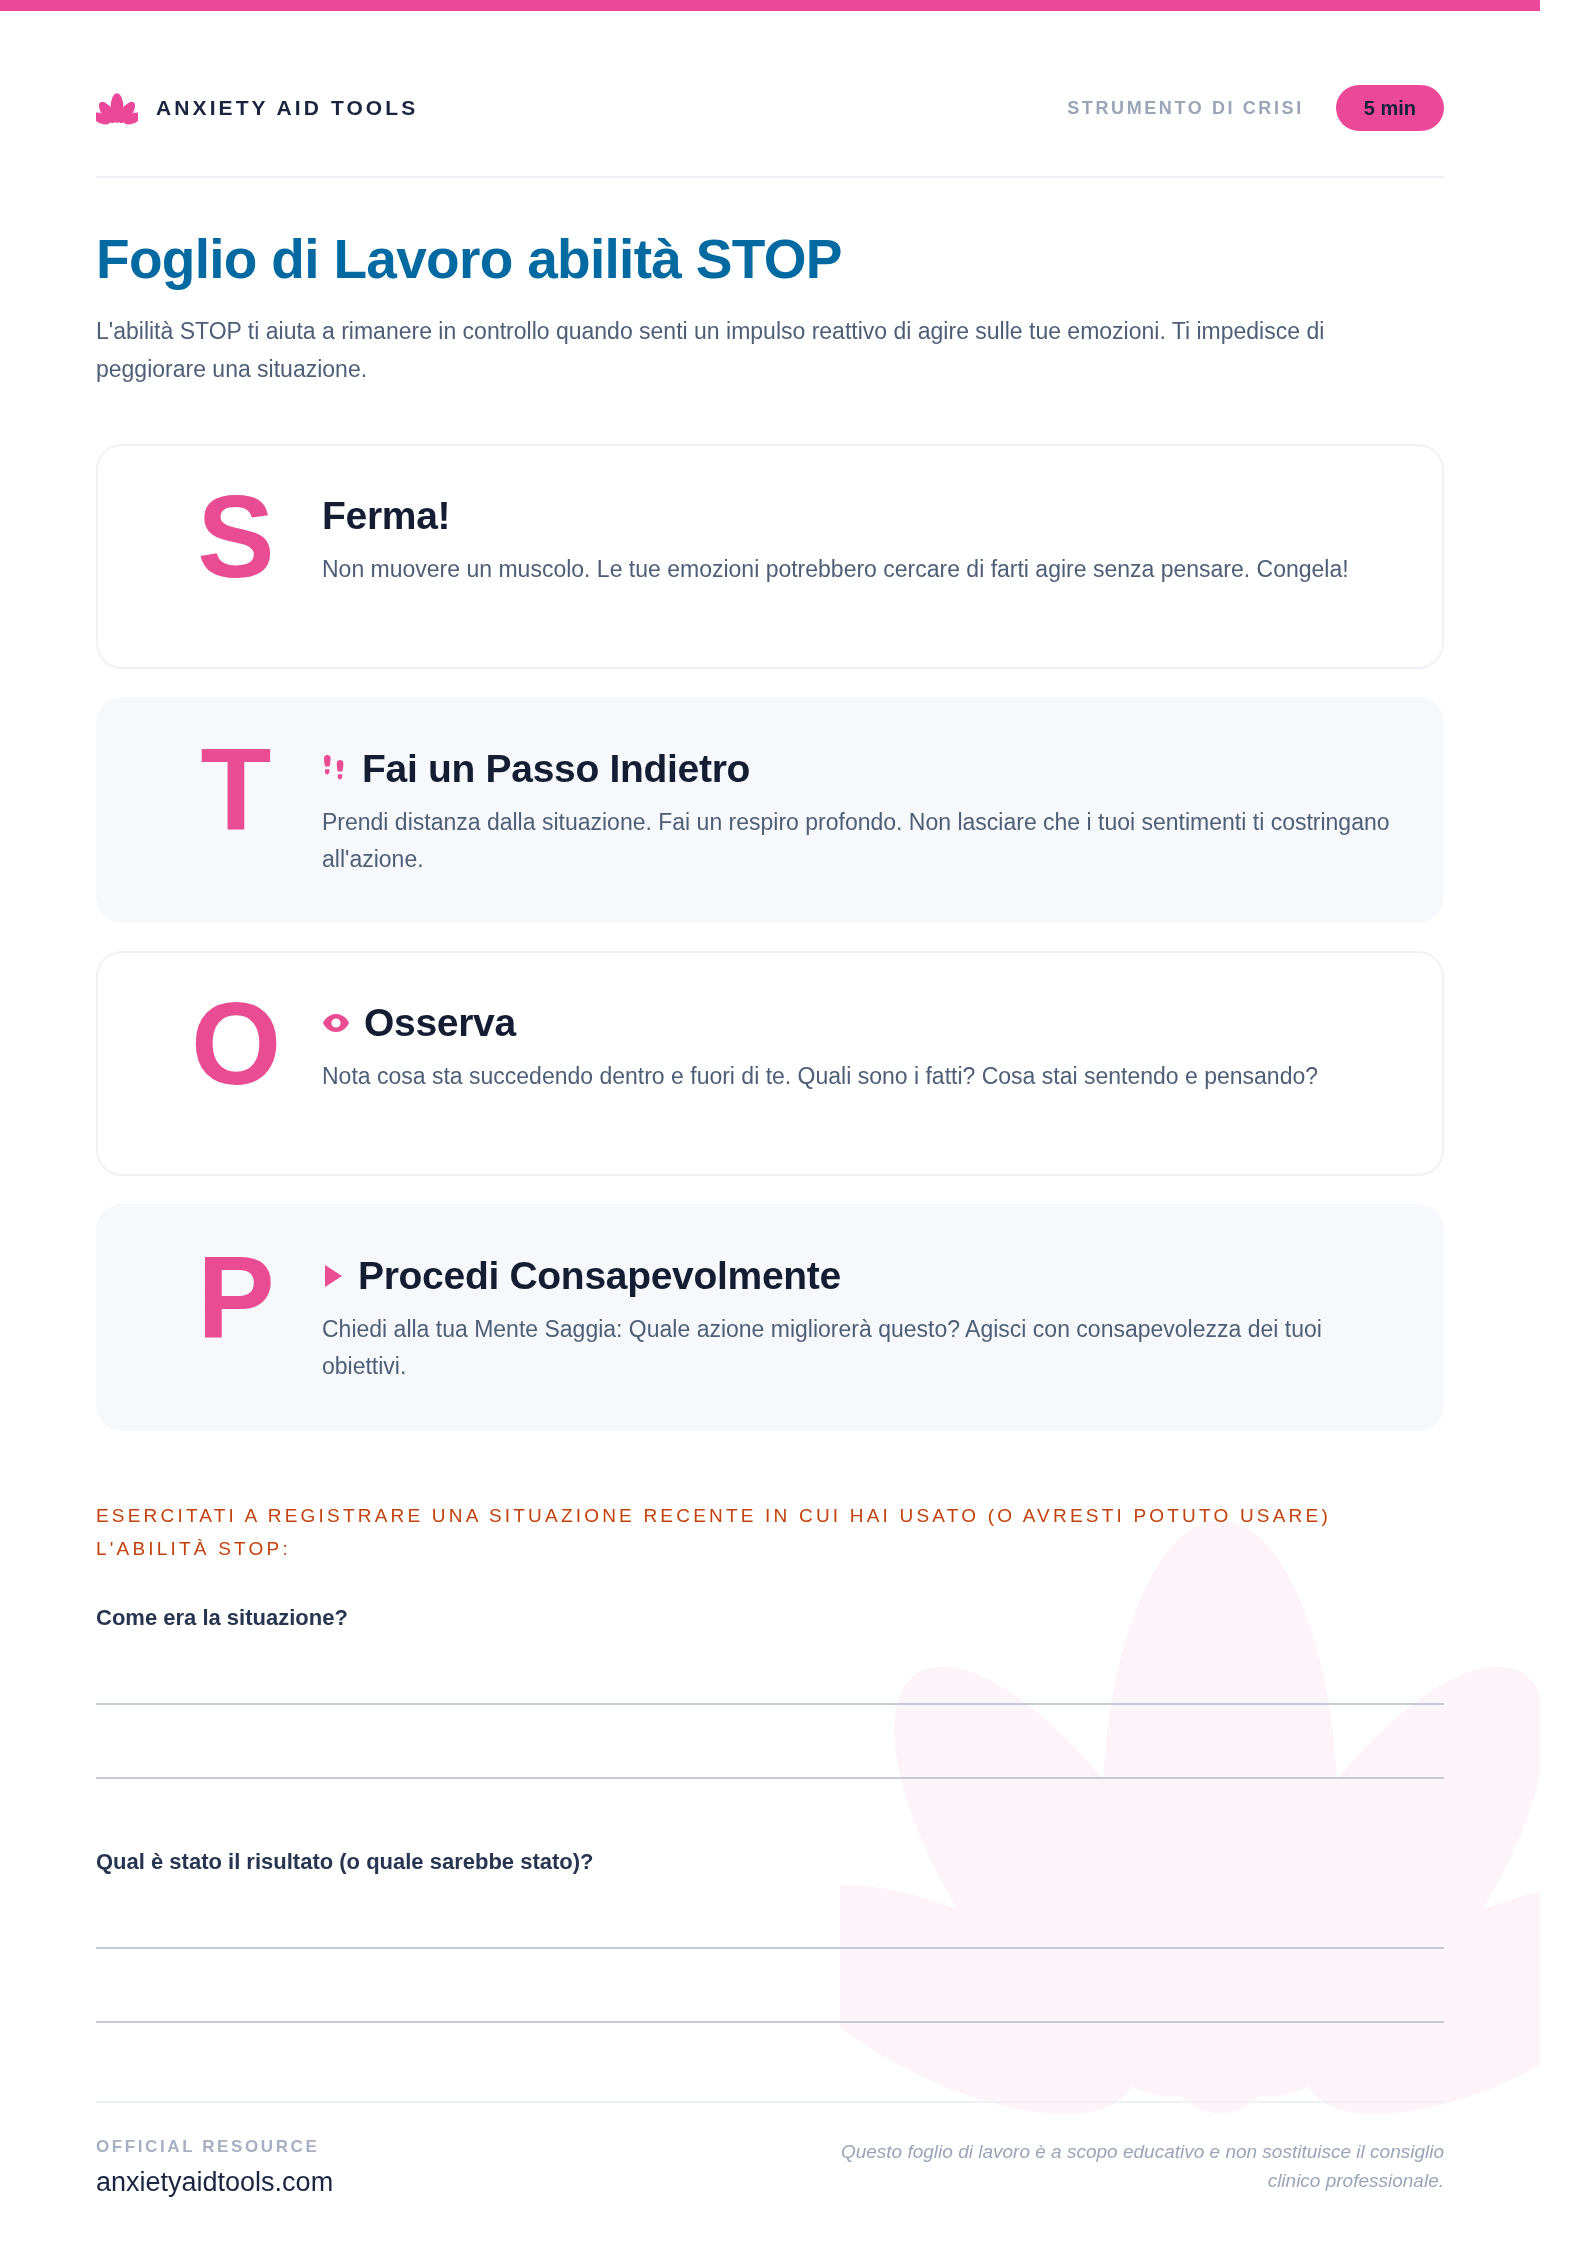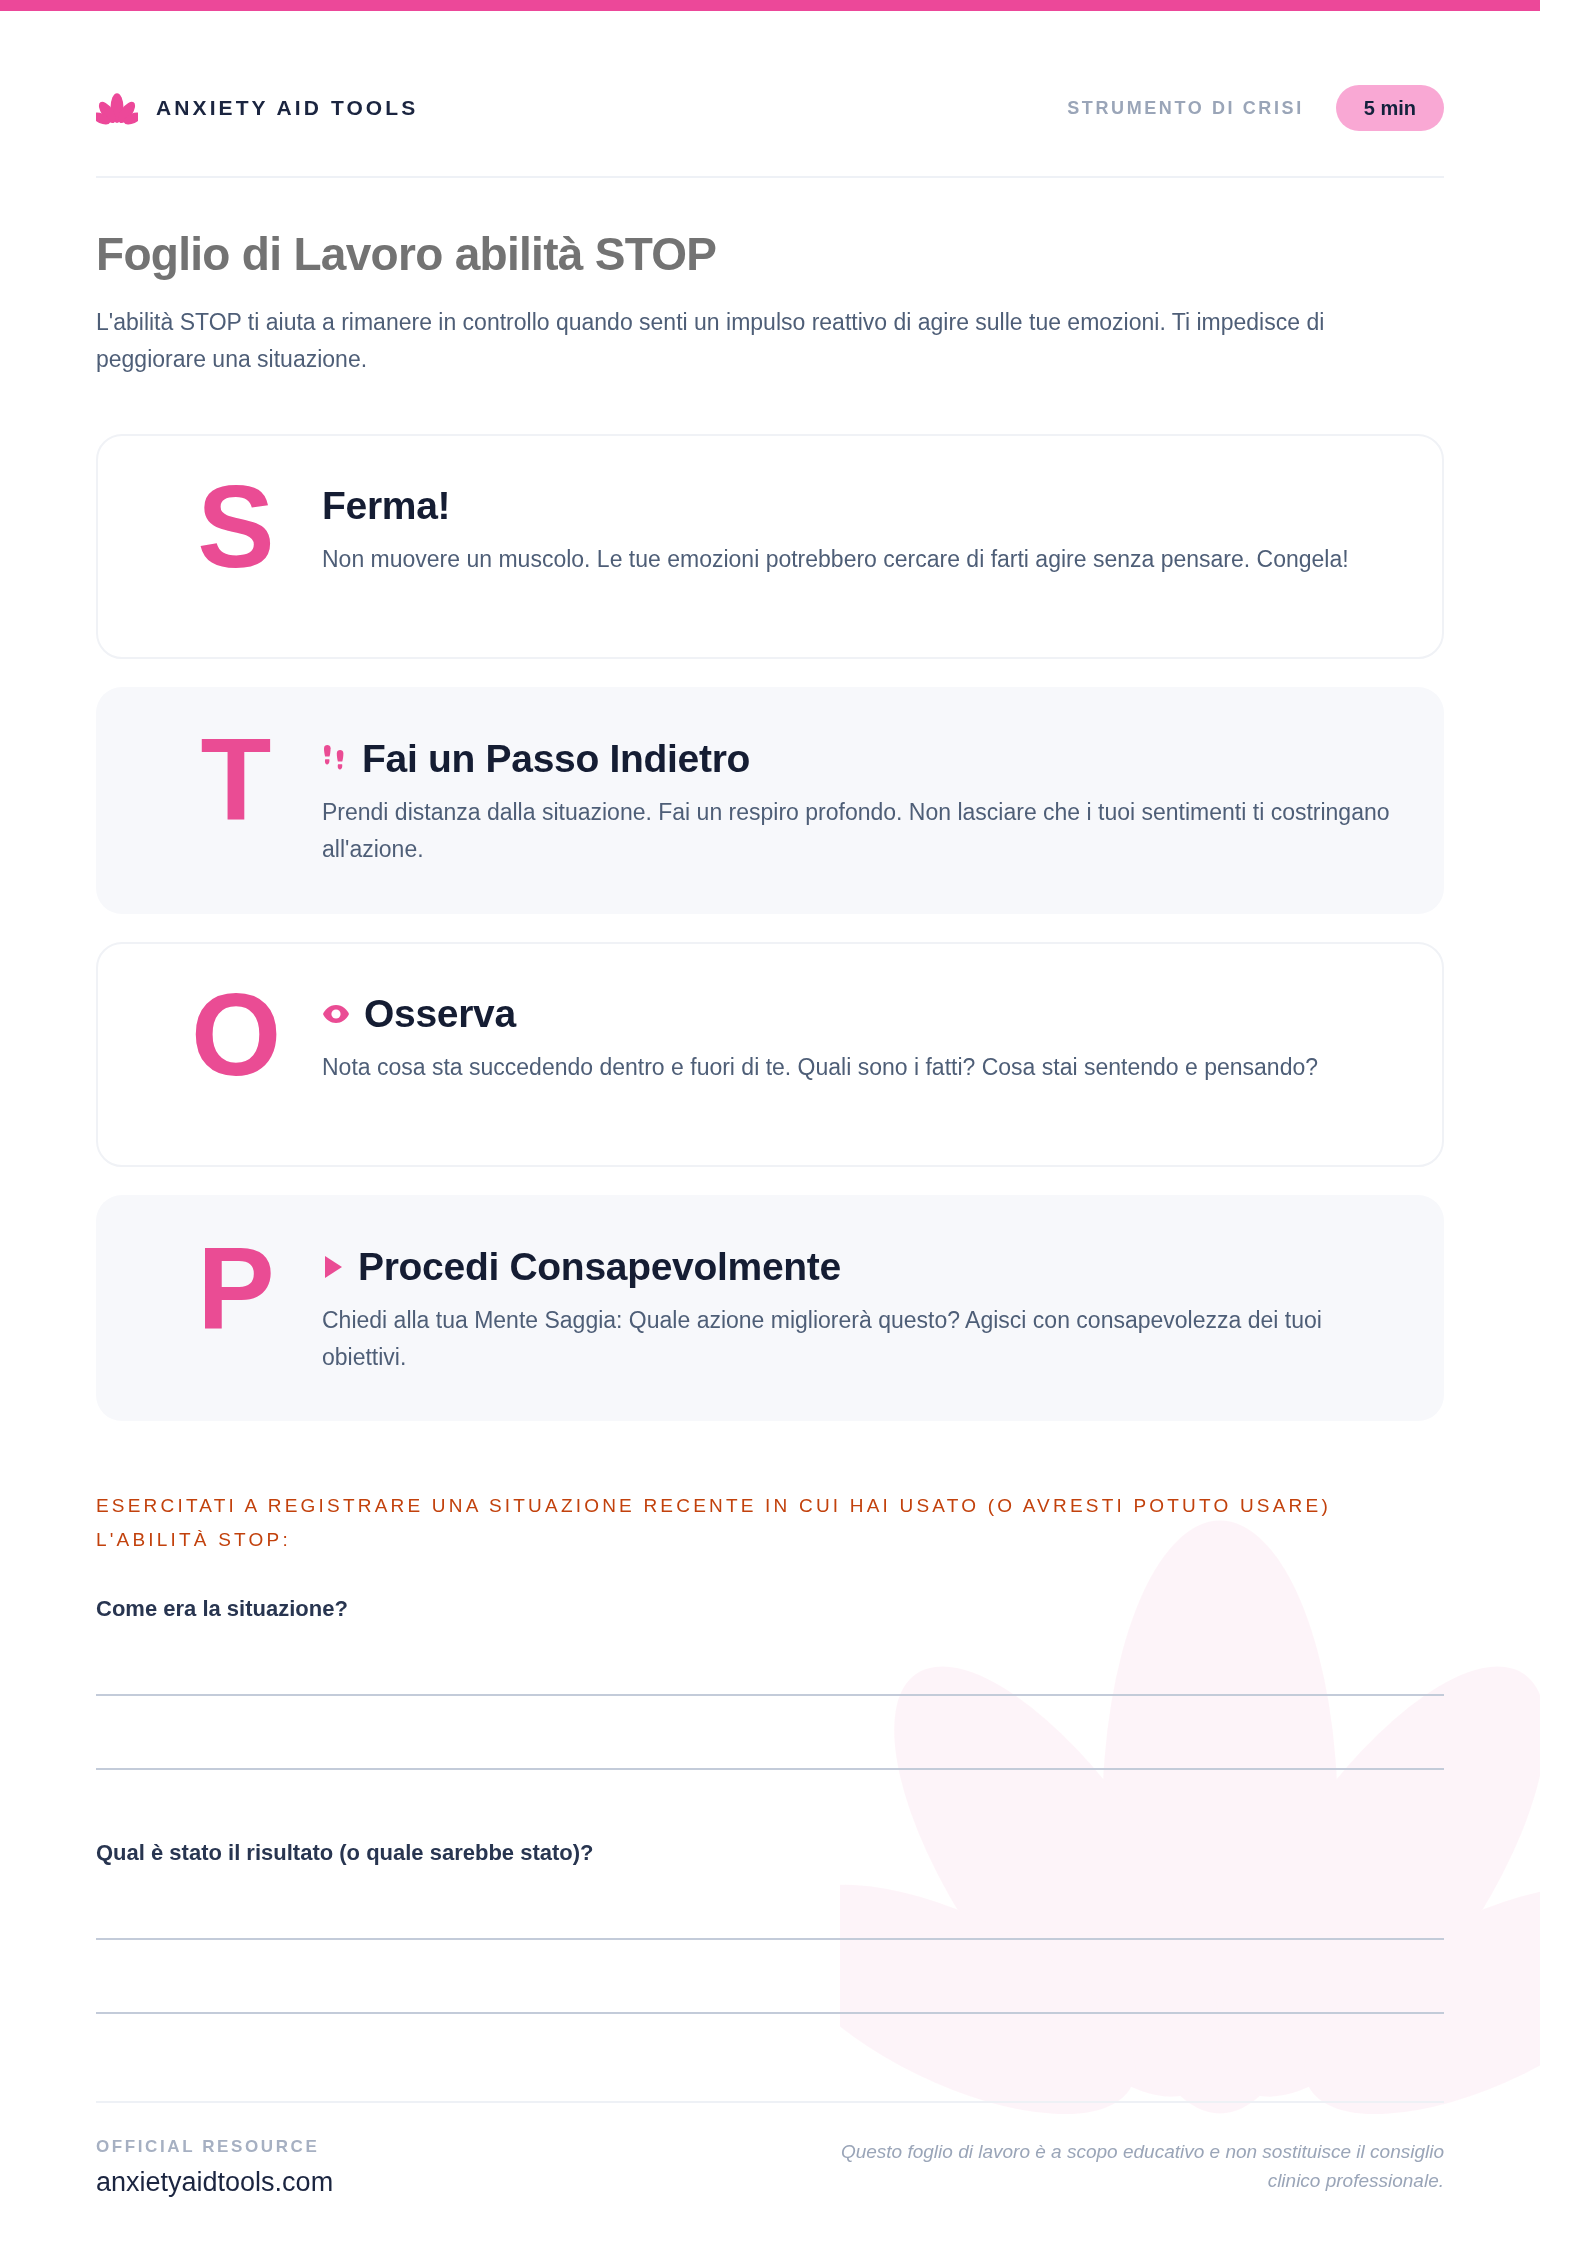--- a/index.html
+++ b/index.html
@@ -76,42 +76,42 @@
     gap: 32px;
   }
   .tool-kicker {
     font-size: 18px;
     font-weight: 700;
     letter-spacing: 2.6px;
     color: #9aa5b8;
     text-transform: uppercase;
   }
   .time-pill {
-    background: #f9a8d4;
+    background: #ec4899;
     color: #13223c;
     font-size: 20px;
     font-weight: 700;
     border-radius: 999px;
     padding: 13px 28px;
     line-height: 1;
   }
 
   .header-rule {
     height: 2px;
     background: #eef1f6;
     margin-top: 45px;
   }
 
   
   .title-block { margin-top: 52px; }
   .page-title {
-    font-size: 46px;
+    font-size: 55px;
     line-height: 1.06;
     font-weight: 800;
-    color: #737373;
+    color: #0369a1;
     letter-spacing: -0.7px;
   }
   .page-intro {
     margin-top: 25px;
     font-size: 23px;
     line-height: 1.62;
     color: #4e5e77;
     max-width: 1310px;
   }
 

